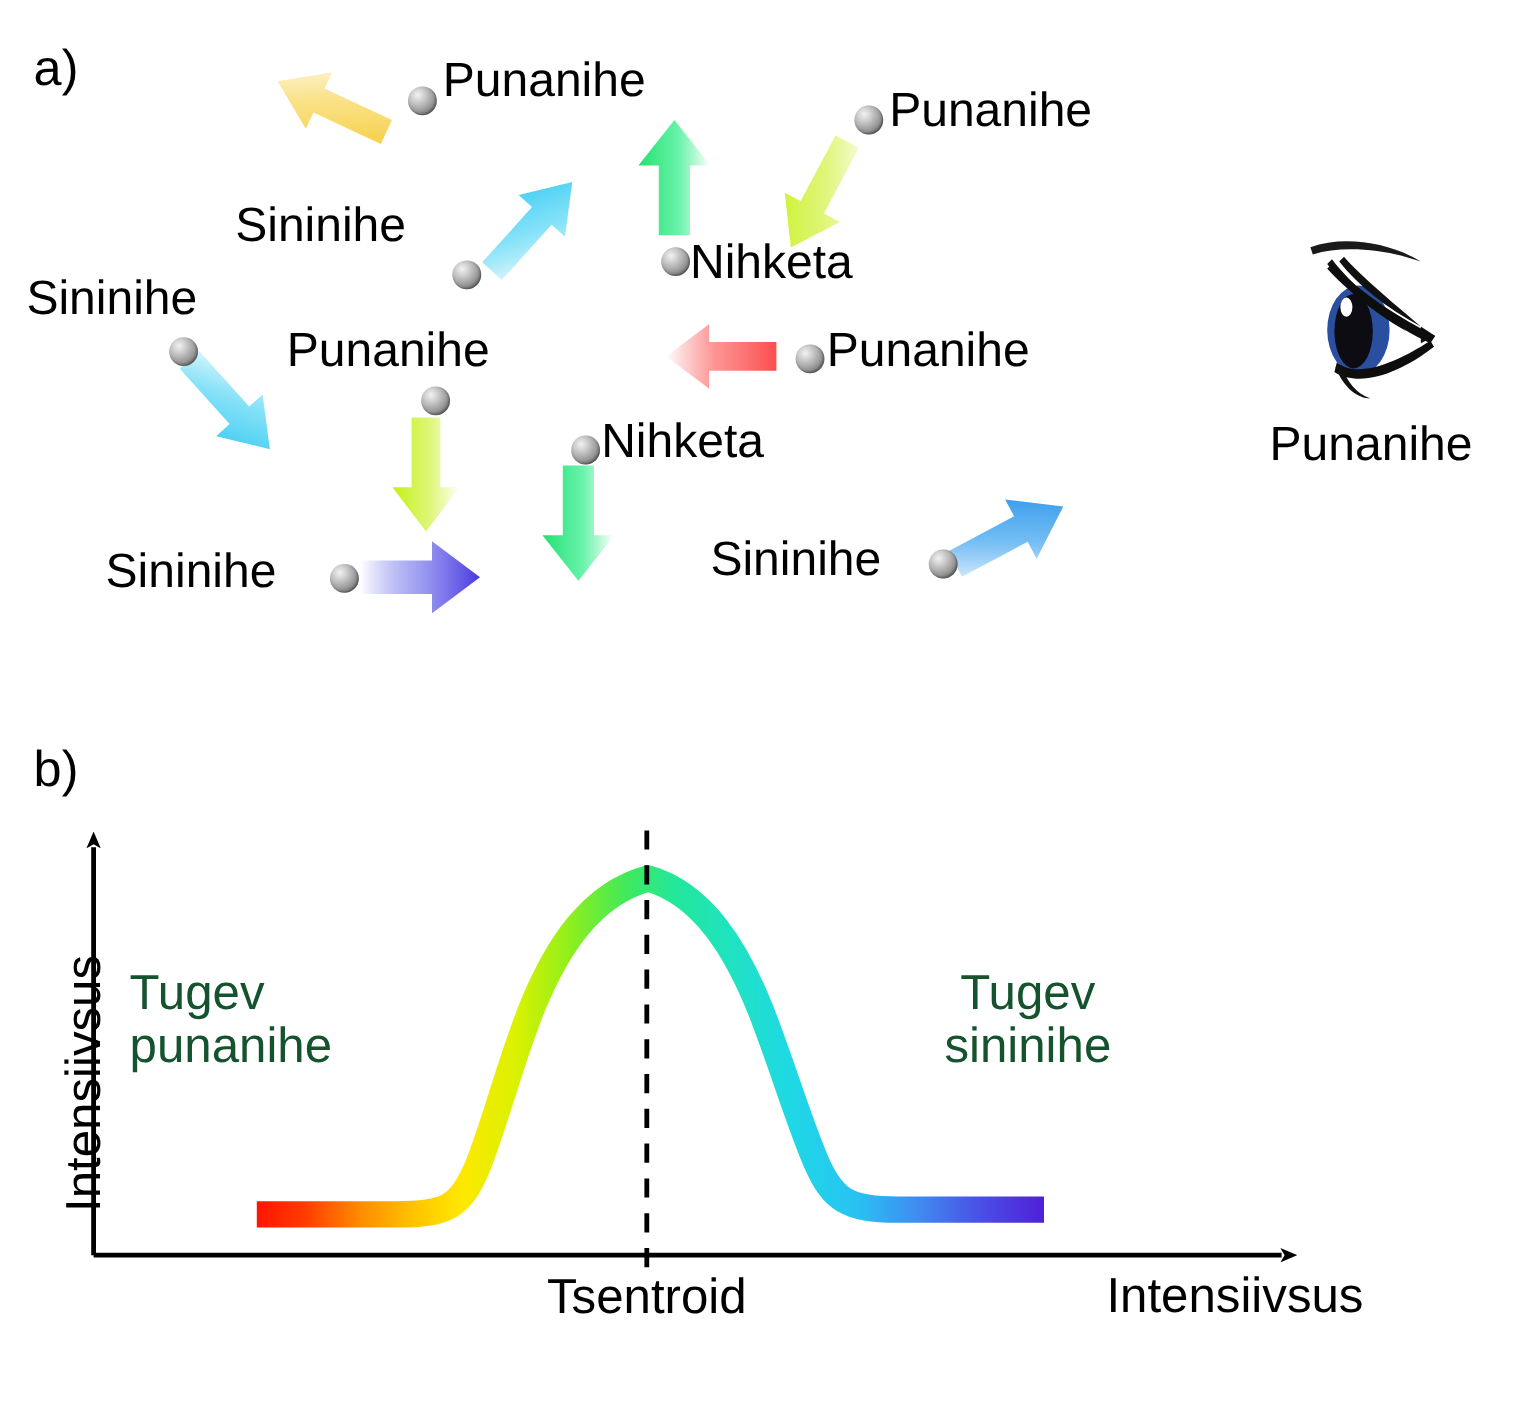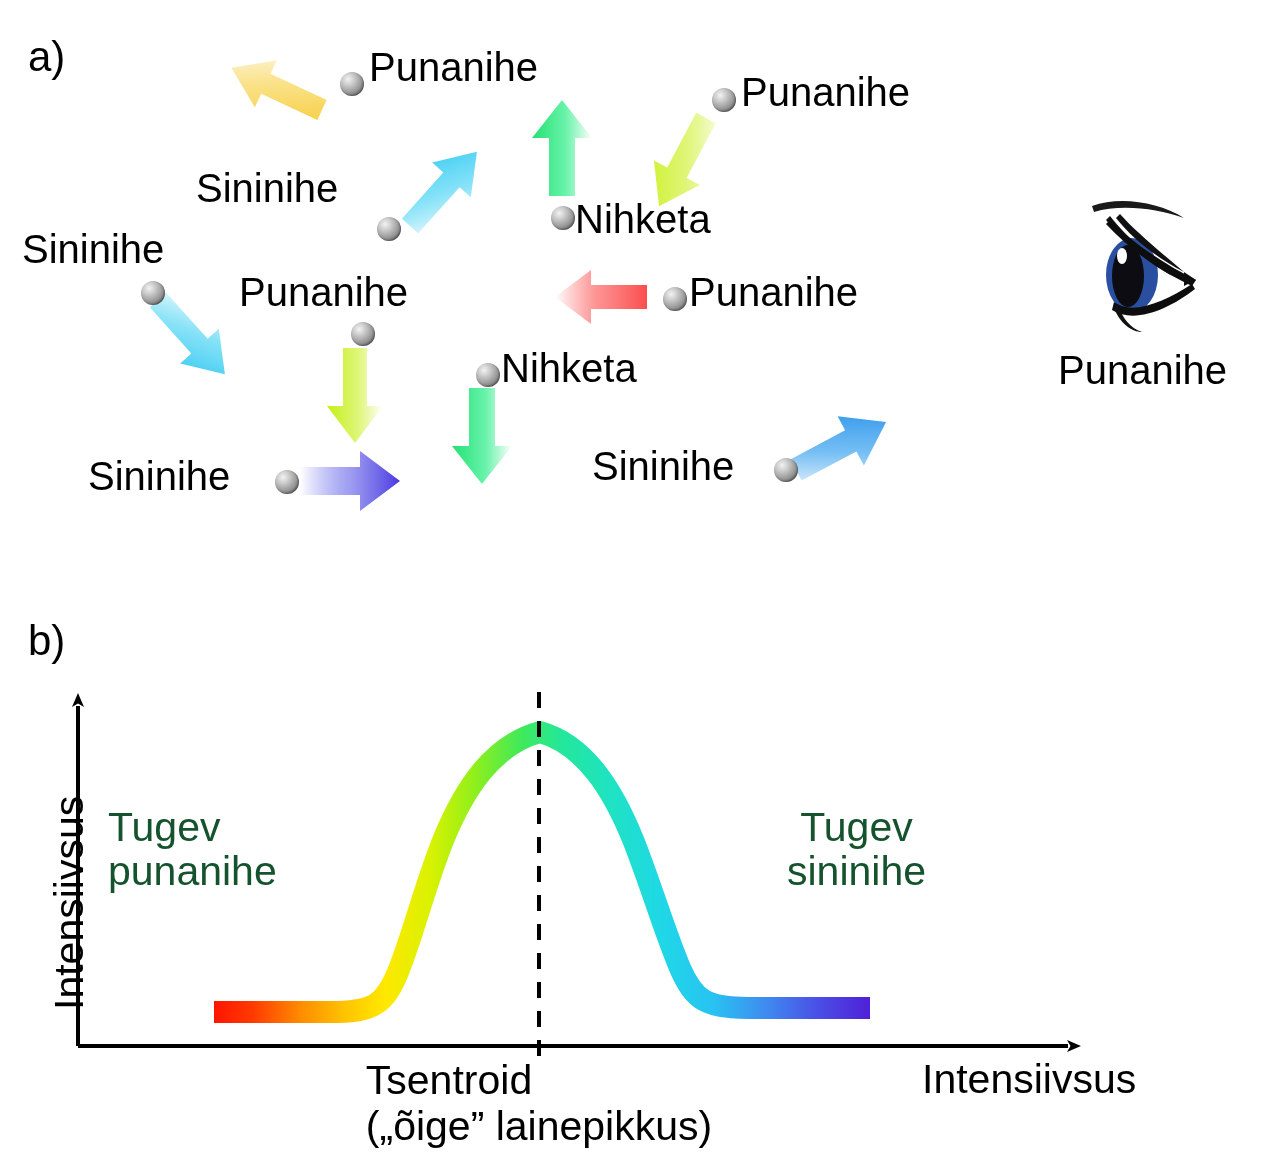--- a/index.html
+++ b/index.html
@@ -289,16 +289,15 @@
     <div>punanihe</div>
   </div>
 
   <div class="curve-note" style="left:787px; top:805px; text-align:center;">
     <div>Tugev</div>
     <div>sininihe</div>
   </div>
 
   <div class="tick-caption" style="left:539px; top:1058px; transform:translateX(-50%);">
     <div>Tsentroid</div>
-    <div>(„õige” lainepikkus)</div>
   </div>
 
 </div>
 
 </body></html>

